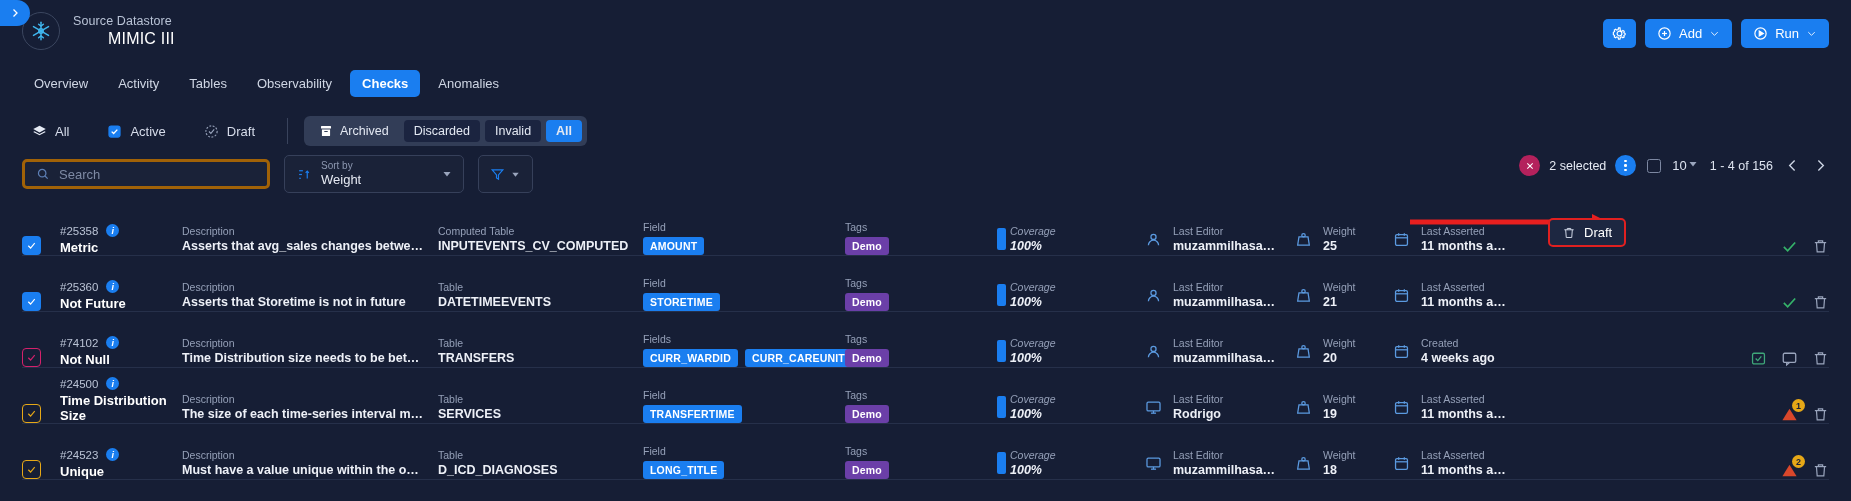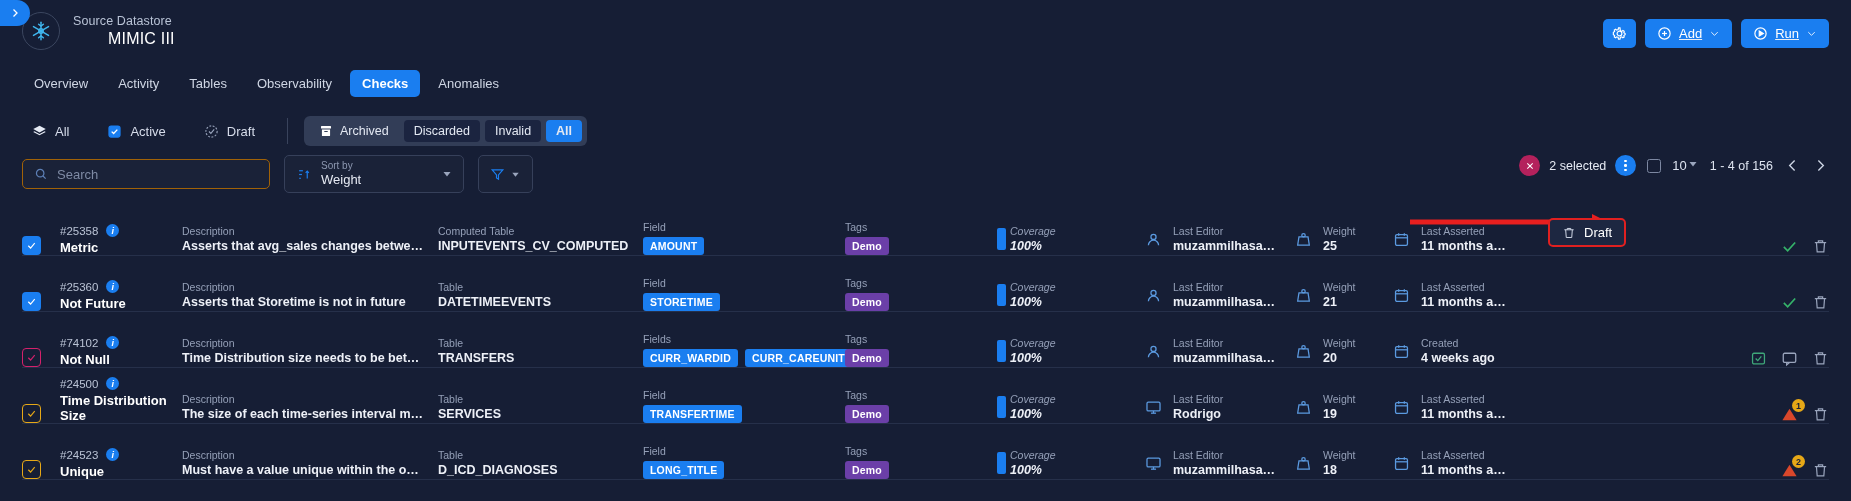--- a/index.html
+++ b/index.html
@@ -29,21 +29,21 @@
     border: 1px solid #3b465f; display: flex; align-items: center; justify-content: center;
     flex: 0 0 auto;
   }
   .ds-logo svg { width: 22px; height: 22px; }
   .ds-text { display: flex; flex-direction: column; gap: 2px; }
   .ds-kicker { font-size: 12.5px; color: #b9c3d6; letter-spacing: .1px; }
   .ds-title { font-size: 16px; font-weight: normal; color: #ffffff; letter-spacing: .2px; margin-left: 35px; }
 
   .header-actions {
     position: absolute; right: 22px; top: 19px;
-    display: flex; align-items: center; gap: 9px; text-decoration: underline;
+    display: flex; align-items: center; gap: 9px;
   }
   .btn-blue {
     background: #1a7ef0; border: none; border-radius: 5px;
     color: #fff; height: 29px; display: flex; align-items: center;
     gap: 7px; padding: 0 12px; font-size: 13px; font-family: inherit;
     cursor: pointer; white-space: nowrap;
   }
   .btn-blue.icon-only { width: 33px; padding: 0; justify-content: center; }
   .btn-blue svg { fill: none; stroke: #fff; stroke-width: 1.9; }
   .ico16 { width: 15px; height: 15px; flex: 0 0 auto; }
@@ -85,21 +85,21 @@
   .seg.dark { background: #1b2440; }
   .seg.blue { background: #1a7ef0; font-weight: bold; }
   .seg svg { width: 14px; height: 14px; flex: 0 0 auto; }
 
   
   .searchrow {
     display: flex; align-items: center; gap: 14px;
     padding: 0 22px; height: 44px; position: relative;
   }
   .search-field {
-    width: 248px; height: 30px; border: 1px solid #a16207;
+    width: 248px; height: 30px; border: 3px solid #a16207;
     border-radius: 5px; background: #1a2238; display: flex;
     align-items: center; gap: 9px; padding: 0 11px;
   }
   .search-field svg { width: 14px; height: 14px; flex: 0 0 auto; }
   .search-field input {
     background: transparent; border: none; outline: none;
     color: #cdd5e6; font-size: 13px; font-family: inherit; width: 100%;
   }
   .search-field input::placeholder { color: #7e8aa4; }
 

